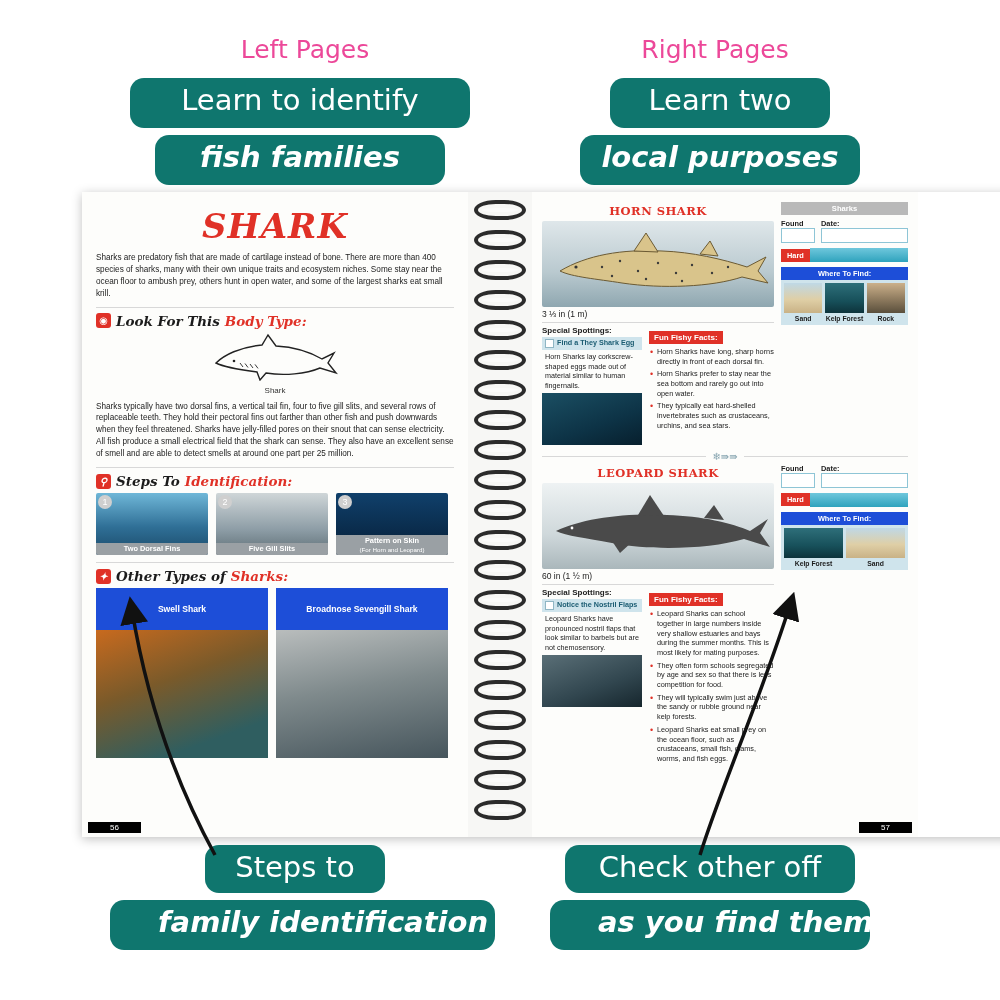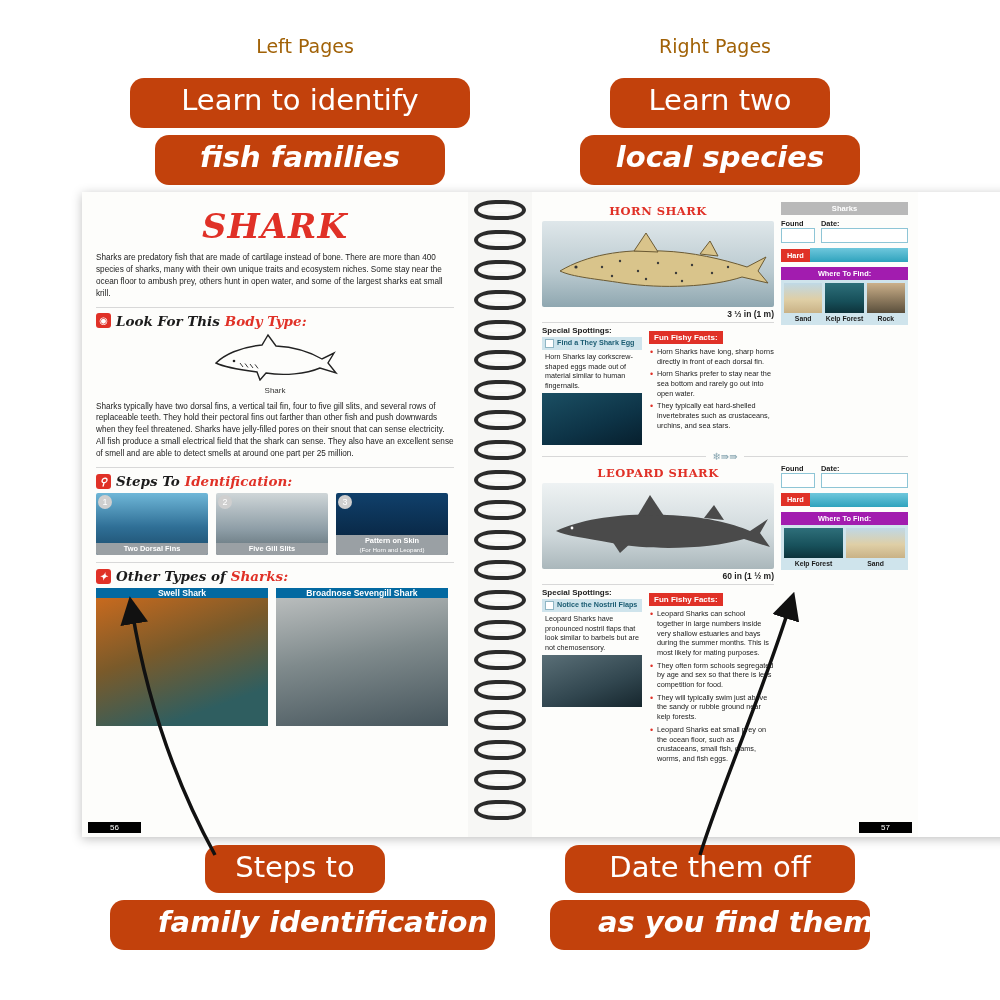--- a/index.html
+++ b/index.html
@@ -7,32 +7,32 @@
     width: 1000px; height: 1000px;
     background: #ffffff;
     font-family: "Liberation Sans", sans-serif;
     position: relative;
     overflow: hidden;
   }
 
   
   .top-label {
     position: absolute;
-    font-size: 19px;
-    color: #a16207;
+    font-size: 25px;
+    color: #ec4899;
     font-family: "DejaVu Sans", sans-serif;
     text-align: center;
     white-space: nowrap;
   }
   #lbl-left-pages { left: 180px; top: 35px; width: 250px; }
   #lbl-right-pages { left: 590px; top: 35px; width: 250px; }
 
   .callout {
     position: absolute;
-    background: #c2410c;
+    background: #0f766e;
     color: #ffffff;
     border-radius: 14px;
     text-align: center;
     padding: 6px 18px;
     font-family: "DejaVu Sans", sans-serif;
     line-height: 1.15;
     white-space: nowrap;
   }
   .callout .l1 { font-size: 29px; font-weight: 400; display: block; }
   .callout .l2 { font-size: 29px; font-weight: bold; font-style: italic; display: block; }
@@ -136,38 +136,38 @@
   .ph-leopardshark { background: linear-gradient(180deg,#eef2f3 0%,#cfd8db 60%,#aab7bb 100%); }
   .ph-egg { background: linear-gradient(160deg,#1b4f63 0%,#0d3346 60%,#071f2d 100%); }
   .ph-nostril { background: linear-gradient(160deg,#5a6f77 0%,#31464f 60%,#16262d 100%); }
   .ph-sand { background: linear-gradient(180deg,#bfd8e6 0%,#dfcfa6 55%,#c9b286 100%); }
   .ph-kelp { background: linear-gradient(180deg,#2e6f7a 0%,#17505a 60%,#0d333b 100%); }
   .ph-rock { background: linear-gradient(180deg,#cbb08a 0%,#8d7a5e 55%,#5a4f3c 100%); }
 
   .other-row { display: flex; gap: 8px; margin-top: 4px; }
   .other-card { width: 172px; }
   .other-card .hdr {
-    background: #0369a1; color: #fff; font-size: 8.6px; font-weight: bold;
-    text-align: center; padding: 0;
+    background: #1d4ed8; color: #fff; font-size: 8.6px; font-weight: bold;
+    text-align: center; padding: 16px;
   }
   .other-card .img { width: 100%; height: 128px; }
 
   
   .species-block { position: relative; }
   .species-title {
     color: #e03127; font-family: "DejaVu Serif", serif; font-weight: bold;
     font-size: 11.5px; text-align: center; letter-spacing: .5px; margin: 2px 0 3px;
   }
   .rp-cols { display: flex; gap: 7px; }
   .rp-main { width: 232px; }
   .rp-side { width: 136px; }
 
   .hero { width: 100%; height: 86px; border-radius: 2px; }
   .size-line {
-    text-align: right; font-size: 8.5px; font-weight: bold; color: #222; margin-top: 2px;
+    text-align: left; font-size: 8.5px; font-weight: normal; color: #222; margin-top: 2px;
   }
   .sub-divider { height: 1px; background: #d8d8d8; margin: 3px 0; }
 
   .spot-label { font-size: 8px; font-weight: bold; color: #222; margin-bottom: 2px; }
   .spot-box { width: 100px; }
   .spot-head {
     background: #cfe4ec; display: flex; gap: 3px; align-items: flex-start;
     padding: 2px 3px; font-size: 7.2px; font-weight: bold; color: #1b5c72;
     line-height: 1.1;
   }
@@ -201,21 +201,21 @@
 
   .hard-row { display: flex; align-items: center; gap: 0; margin-top: 5px; }
   .hard-pill {
     background: #e03127; color: #fff; font-size: 7.4px; font-weight: bold;
     padding: 2px 6px;
   }
   .wave { flex: 1; height: 14px; background: linear-gradient(180deg,#6fc7dc,#2fa3bd); }
 
   .wtf { margin-top: 5px; background: #cfe4ec; padding: 3px; }
   .wtf-title {
-    background: #a21caf; color: #fff; font-size: 7.4px; font-weight: bold;
+    background: #1d4ed8; color: #fff; font-size: 7.4px; font-weight: bold;
     text-align: center; padding: 2px; margin: -3px -3px 3px;
   }
   .wtf-grid { display: flex; gap: 3px; }
   .wtf-item { flex: 1; text-align: center; }
   .wtf-item .im { width: 100%; height: 30px; }
   .wtf-item .cp { font-size: 6.8px; font-weight: bold; color: #1b1b1b; margin-top: 2px; }
 
   .divider-fish {
     display: flex; align-items: center; justify-content: center; gap: 6px;
     margin: 6px 0 2px; color: #8aa7b2; font-size: 10px;
@@ -234,21 +234,21 @@
 <div class="callout" id="callout-left-top">
   <span class="l1">Learn to identify</span>
 </div>
 <div class="callout" id="callout-left-top2">
   <span class="l2">fish families</span>
 </div>
 <div class="callout" id="callout-right-top">
   <span class="l1">Learn two</span>
 </div>
 <div class="callout" id="callout-right-top2">
-  <span class="l2">local species</span>
+  <span class="l2">local purposes</span>
 </div>
 
 <div id="book">
 
   <div class="page" id="page-left">
     <div class="shark-title">SHARK</div>
     <div class="body-text">Sharks are predatory fish that are made of cartilage instead of bone. There are more than 400 species of sharks, many with their own unique traits and ecosystem niches. Some stay near the ocean floor to ambush prey, others hunt in open water, and some of the largest sharks eat small krill.</div>
     <div class="rule"></div>
 
     <div class="sec-head">
@@ -516,21 +516,21 @@
   </div>
 </div>
 
 <div class="callout" id="callout-bottom-left">
   <span class="l1">Steps to</span>
 </div>
 <div class="callout" id="callout-bottom-left2">
   <span class="l2">family identification</span>
 </div>
 <div class="callout" id="callout-bottom-right">
-  <span class="l1">Date them off</span>
+  <span class="l1">Check other off</span>
 </div>
 <div class="callout" id="callout-bottom-right2">
   <span class="l2">as you find them</span>
 </div>
 
 <svg class="arrow" width="1000" height="1000">
   <defs>
     <marker id="ah" markerWidth="8" markerHeight="8" refX="4" refY="4" orient="auto">
       <path d="M0,0 L8,4 L0,8 z" fill="#111"></path>
     </marker>

